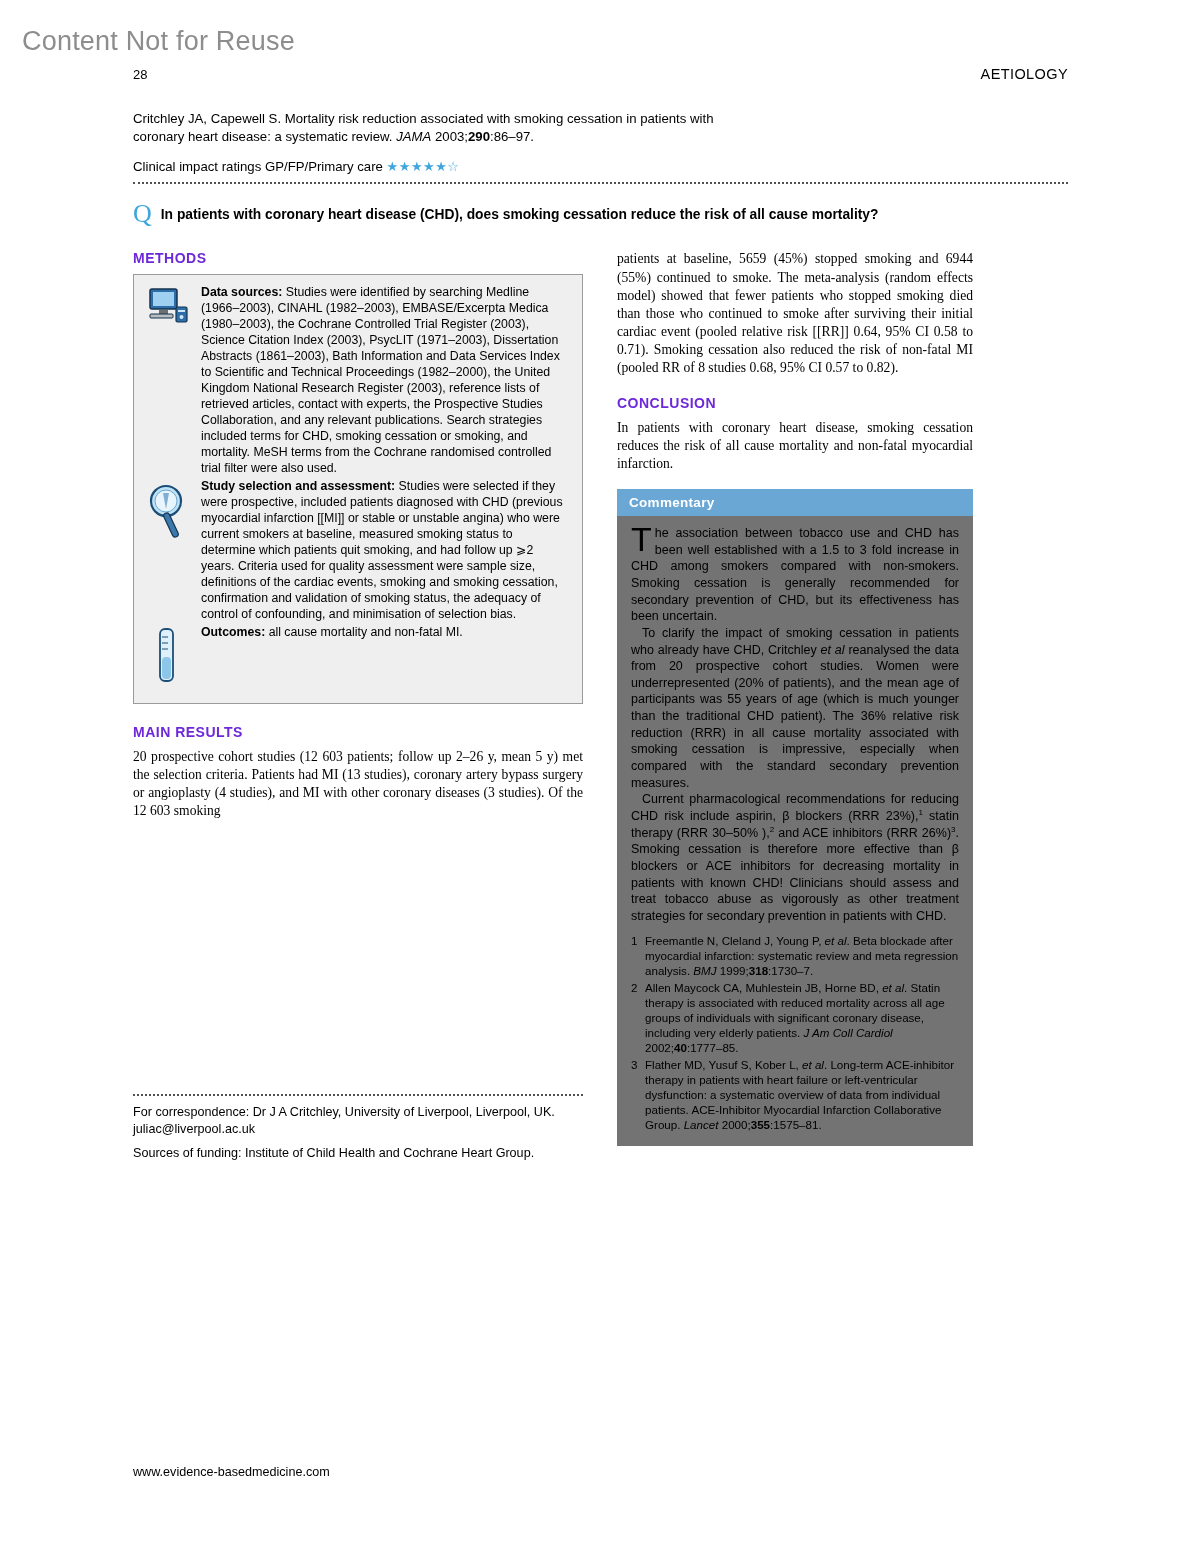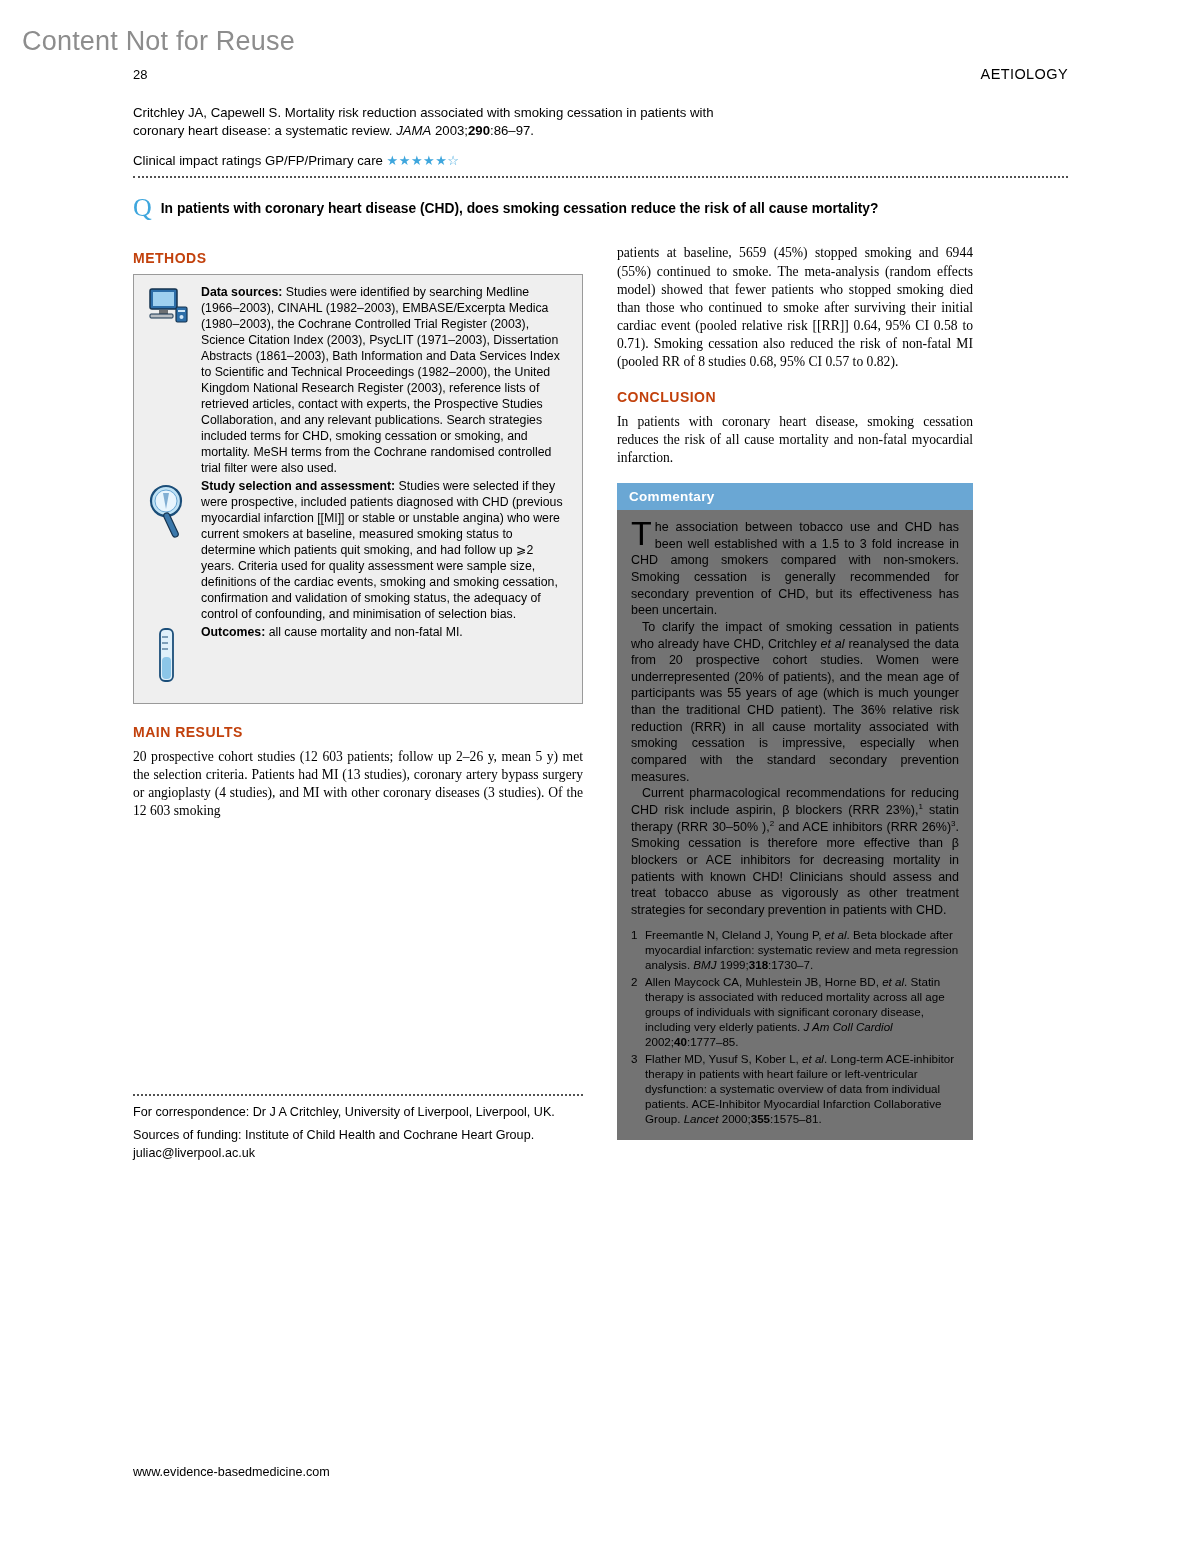--- a/index.html
+++ b/index.html
@@ -44,21 +44,21 @@
   }
   h1.title {
     font-family: "Liberation Sans", sans-serif;
     font-weight: normal;
     font-size: 28.5px;
     line-height: 1.22;
     margin: 9px 0 0 0;
     letter-spacing: -0.2px;
   }
   .citation {
-    margin-top: 22px;
+    margin-top: 28px;
     font-size: 13.2px;
     line-height: 1.38;
   }
   .citation i { font-style: italic; }
   .citation b { font-weight: bold; }
   .ratings {
     margin-top: 13px;
     font-size: 13.2px;
   }
   .stars { color: #3ea6dd; letter-spacing: 0.5px; font-size: 13px; }
@@ -89,26 +89,25 @@
     font-family: "Liberation Sans", sans-serif;
   }
   .cols {
     display: flex;
     margin-top: 26px;
     gap: 34px;
   }
   .col-left { width: 450px; }
   .col-right { width: 356px; }
   .col-title {
-    color: #c2410c;
+    color: #6d28d9;
     font-weight: bold;
     font-size: 14px;
     letter-spacing: 0.5px;
     margin-bottom: 8px;
-    margin-top: 6px;
   }
   .methods-box {
     border: 1px solid #9a9a9a;
     background: #efefef;
     padding: 10px 12px 14px 12px;
     margin-top: 2px;
     display: flex;
     flex-direction: column;
     gap: 2px;
   }
@@ -337,19 +336,19 @@
           </div>
         </div>
       </div>
     </div>
 
   </div>
 
   <div class="corresp">
     <div class="dots"></div>
     <div class="corresp-text">For correspondence: Dr J A Critchley, University of Liverpool, Liverpool, UK.</div>
+    <div class="corresp-text">juliac@liverpool.ac.uk</div>
     <div class="corresp-text" style="margin-top:6px;">Sources of funding: Institute of Child Health and Cochrane Heart Group.</div>
-    <div class="corresp-text">juliac@liverpool.ac.uk</div>
   </div>
 
 </div>
 
 <div class="footer">www.evidence-basedmedicine.com</div>
 
 </body></html>

